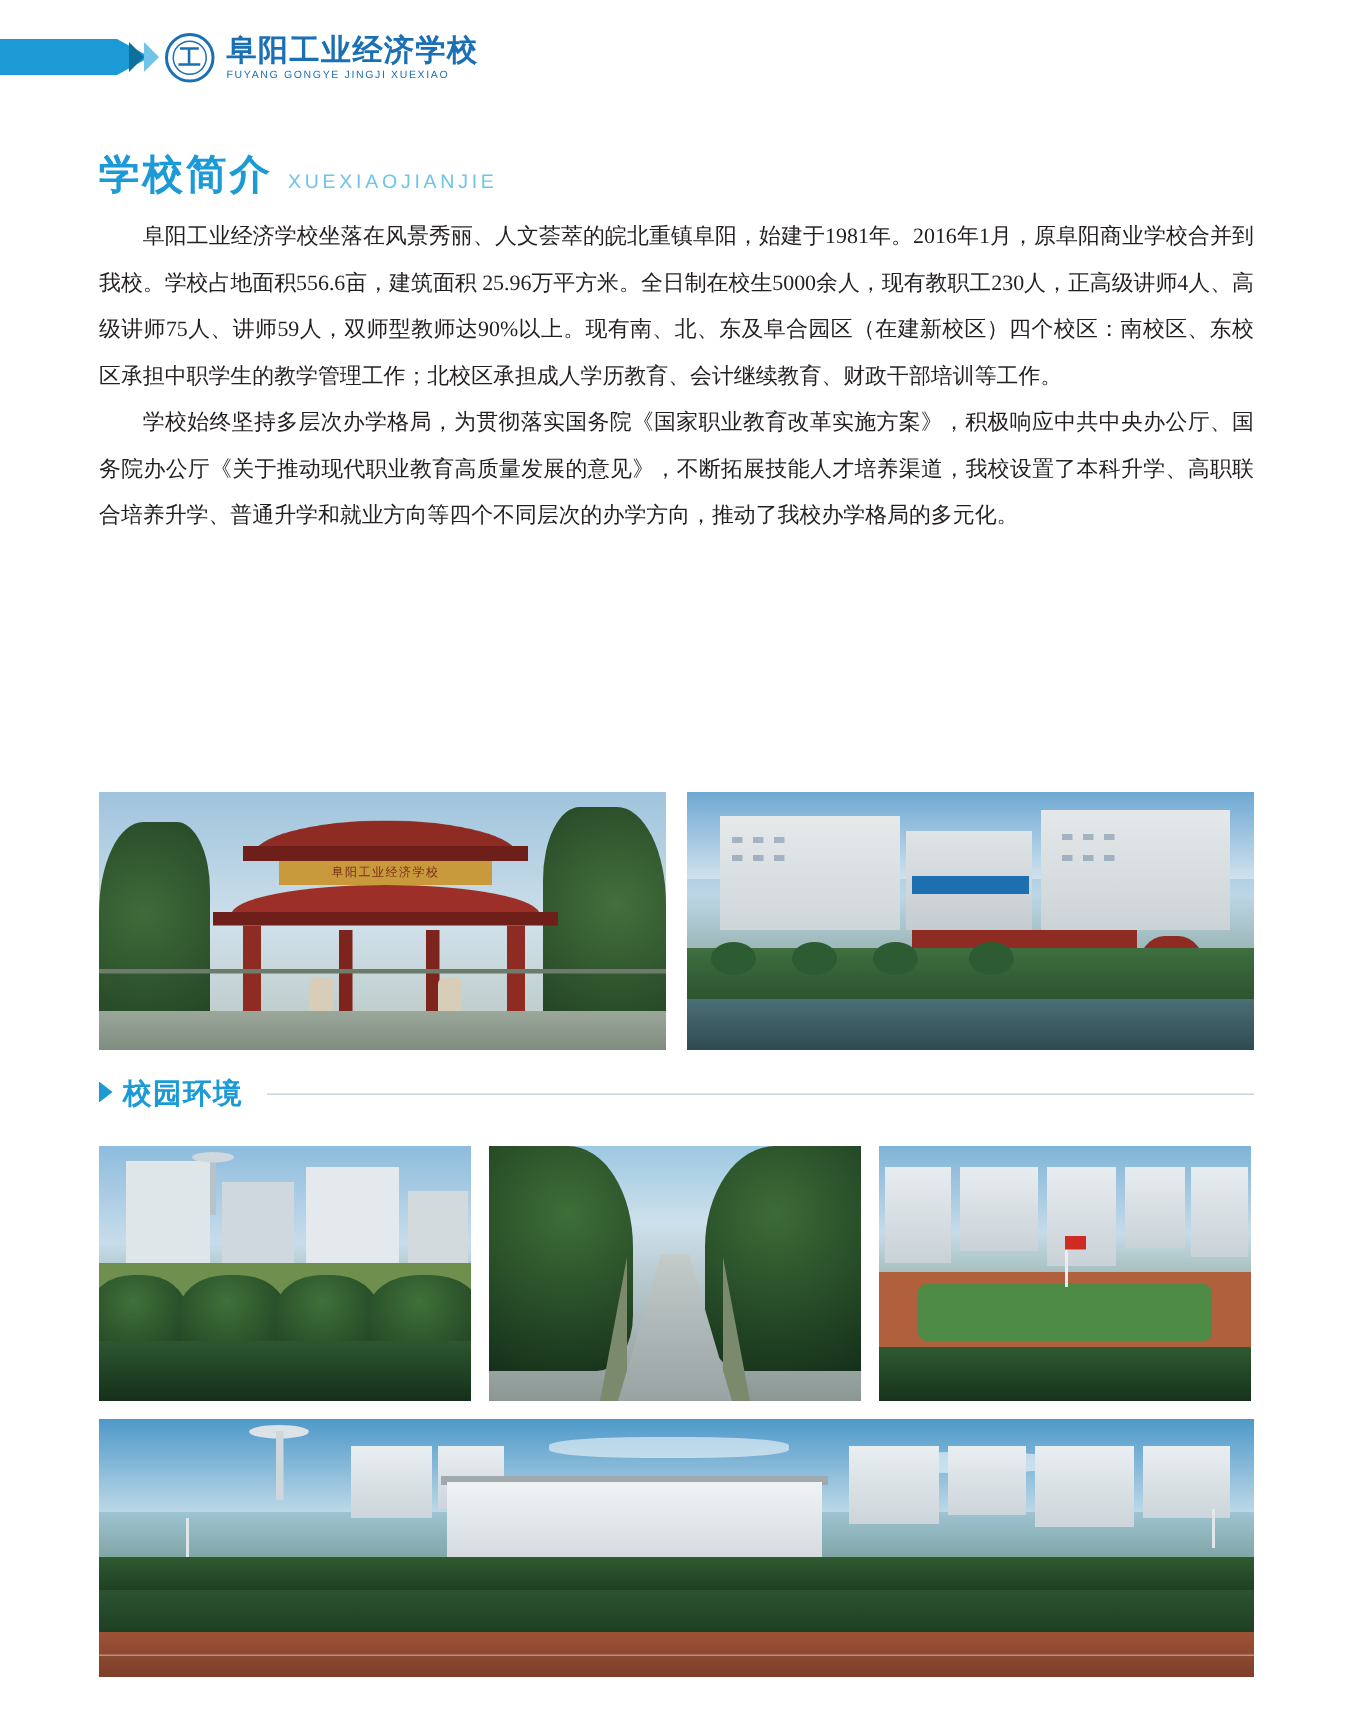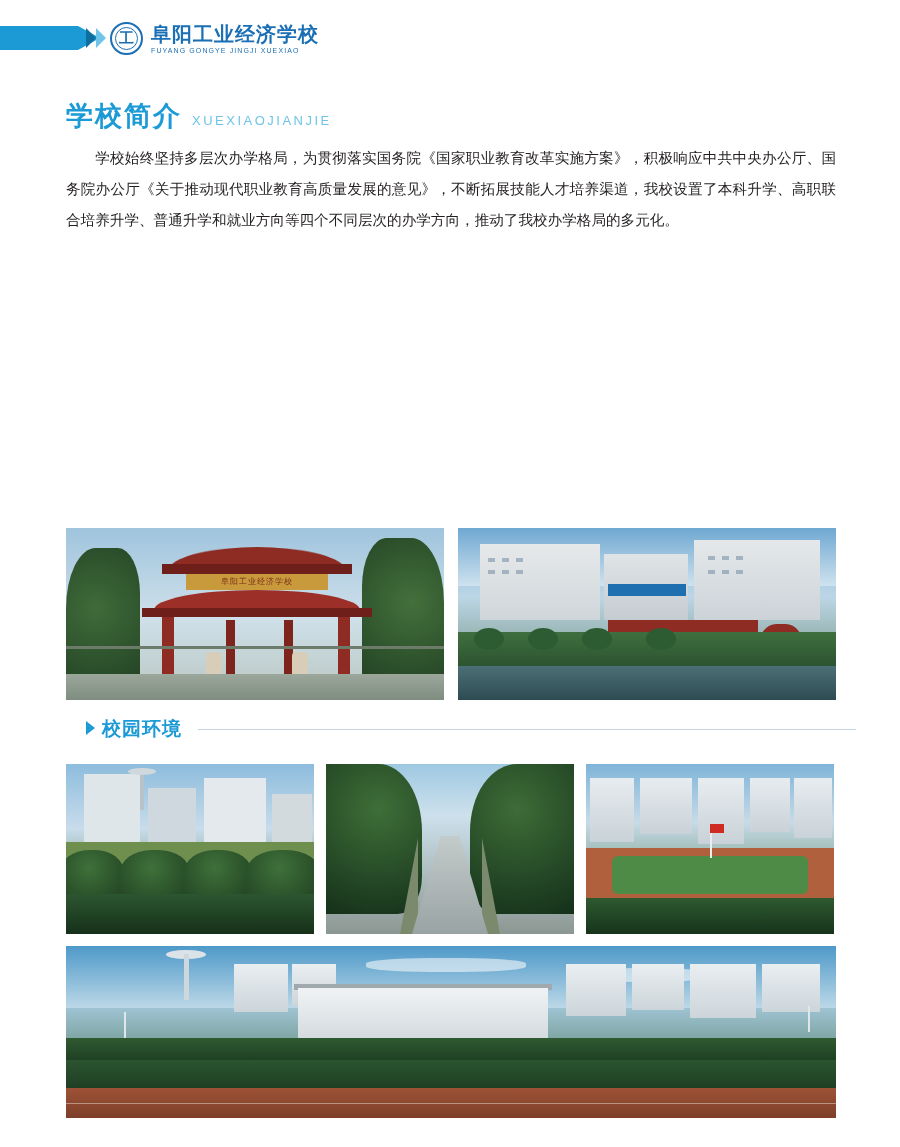--- a/index.html
+++ b/index.html
@@ -165,21 +165,20 @@
     gap: 14px;
   }
   .row-two .ph { width: 378px; height: 172px; }
 
   .sub-title {
     position: absolute;
     left: 66px;
     top: 716px;
     width: 770px;
     height: 28px;
-    margin-left: 20px;
   }
   .sub-title .arrow {
     position: absolute;
     left: 0;
     top: 5px;
     width: 0;
     height: 0;
     border-left: 9px solid #1b9ad6;
     border-top: 7px solid transparent;
     border-bottom: 7px solid transparent;
@@ -328,20 +327,21 @@
     </div>
   </div>
 </div>
 
 <div class="sec-title">
   <div class="cn">学校简介</div>
   <div class="en">XUEXIAOJIANJIE</div>
 </div>
 
 <div class="copy">
+  <p>阜阳工业经济学校坐落在风景秀丽、人文荟萃的皖北重镇阜阳，始建于1981年。2016年1月，原阜阳商业学校合并到我校。学校占地面积556.6亩，建筑面积 25.96万平方米。全日制在校生5000余人，现有教职工230人，正高级讲师4人、高级讲师75人、讲师59人，双师型教师达90%以上。现有南、北、东及阜合园区（在建新校区）四个校区：南校区、东校区承担中职学生的教学管理工作；北校区承担成人学历教育、会计继续教育、财政干部培训等工作。</p>
   <p>学校始终坚持多层次办学格局，为贯彻落实国务院《国家职业教育改革实施方案》，积极响应中共中央办公厅、国务院办公厅《关于推动现代职业教育高质量发展的意见》，不断拓展技能人才培养渠道，我校设置了本科升学、高职联合培养升学、普通升学和就业方向等四个不同层次的办学方向，推动了我校办学格局的多元化。</p>
 </div>
 
 <div class="row-two">
   <div class="ph gate">
     <div class="tree-l"></div>
     <div class="tree-r"></div>
     <div class="roof1"></div>
     <div class="roof1b"></div>
     <div class="band"></div>

